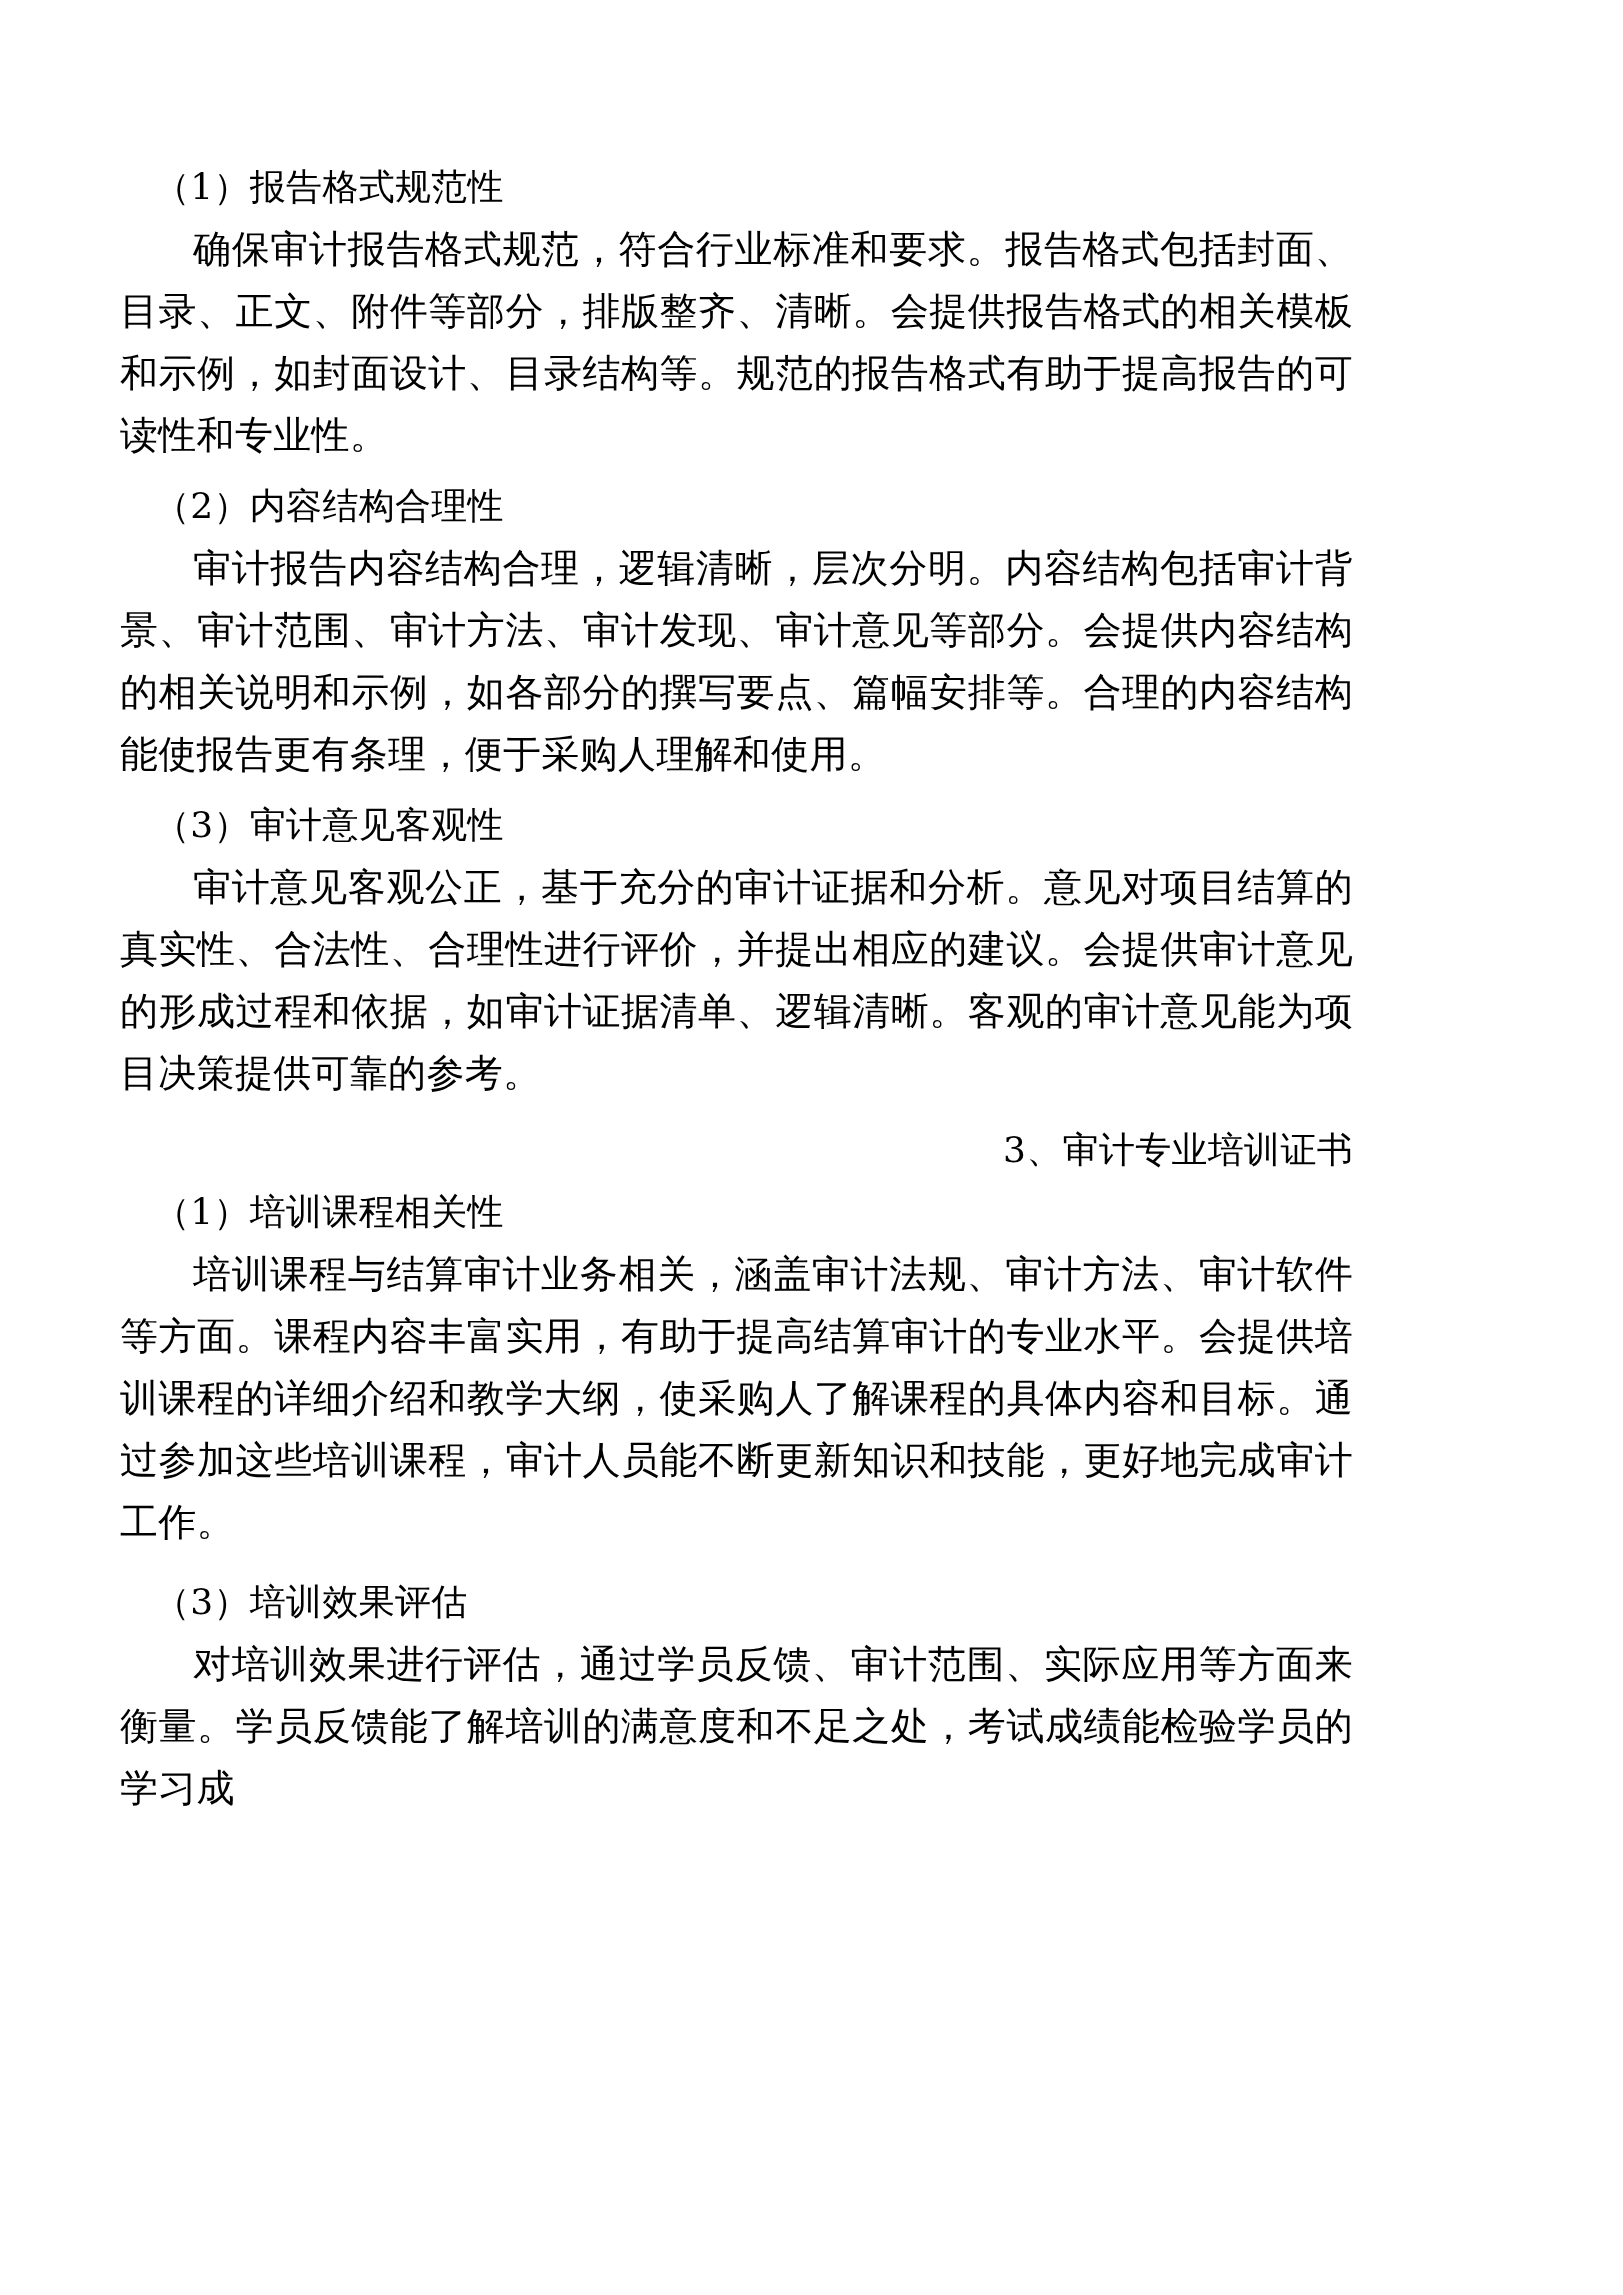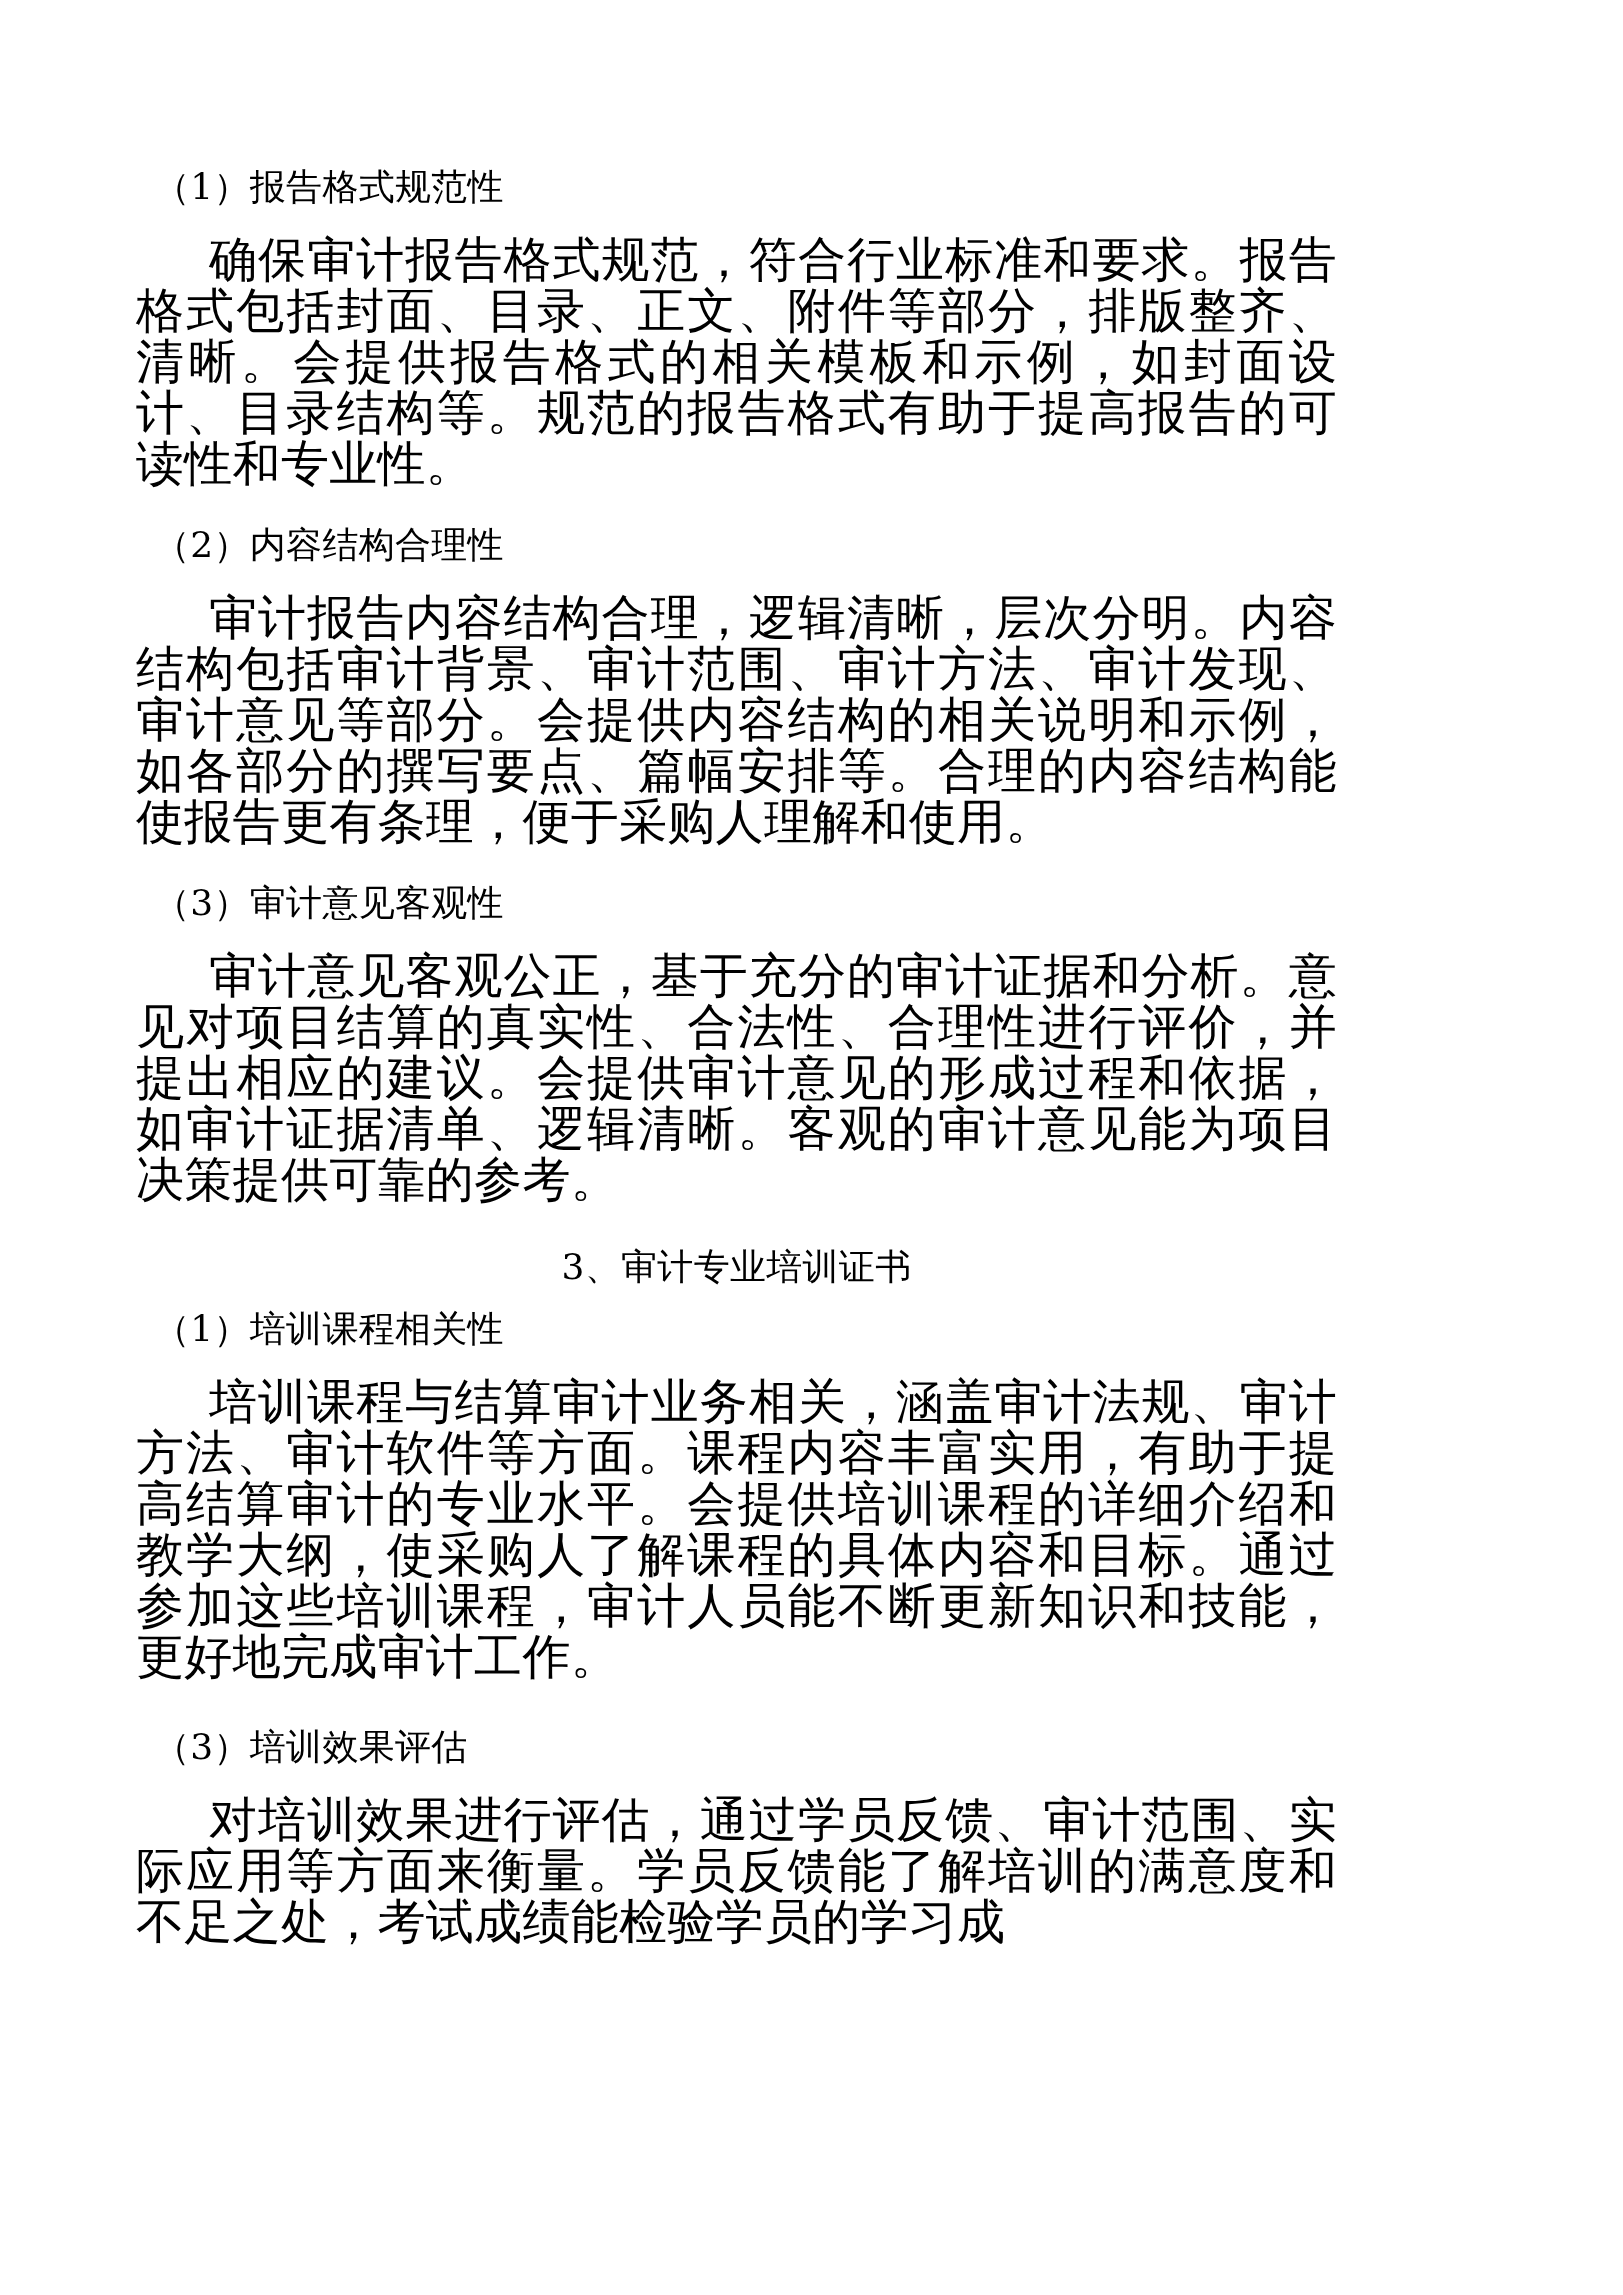--- a/index.html
+++ b/index.html
@@ -15,44 +15,44 @@
     box-sizing: border-box;
     padding: 156px 171px 164px 120px;
     font-family: "DejaVu Serif", "Liberation Serif", serif;
     color: #000000;
   }
   .doc-body {
     width: 1233px;
   }
   
   .para {
-    font-size: 48px;
-    line-height: 51px;
+    font-size: 38px;
+    line-height: 62px;
     text-align: justify;
     text-justify: inter-character;
     letter-spacing: 0.3px;
-    margin: 16px;
+    margin: 0;
     word-break: break-all;
   }
   
   .subheading {
     font-size: 36px;
     line-height: 62px;
     margin: 0;
     text-align: left;
     letter-spacing: 0.3px;
     text-indent: 34px;
     white-space: nowrap;
   }
   
   .section-heading {
     font-size: 36px;
     line-height: 62px;
     margin: 0;
-    text-align: center;
+    text-align: right;
     letter-spacing: 0.3px;
     text-indent: 0;
     white-space: nowrap;
   }
   
   .para.indent {
     text-indent: 73px;
   }
   
   .gap-sm { height: 9.2px; }

